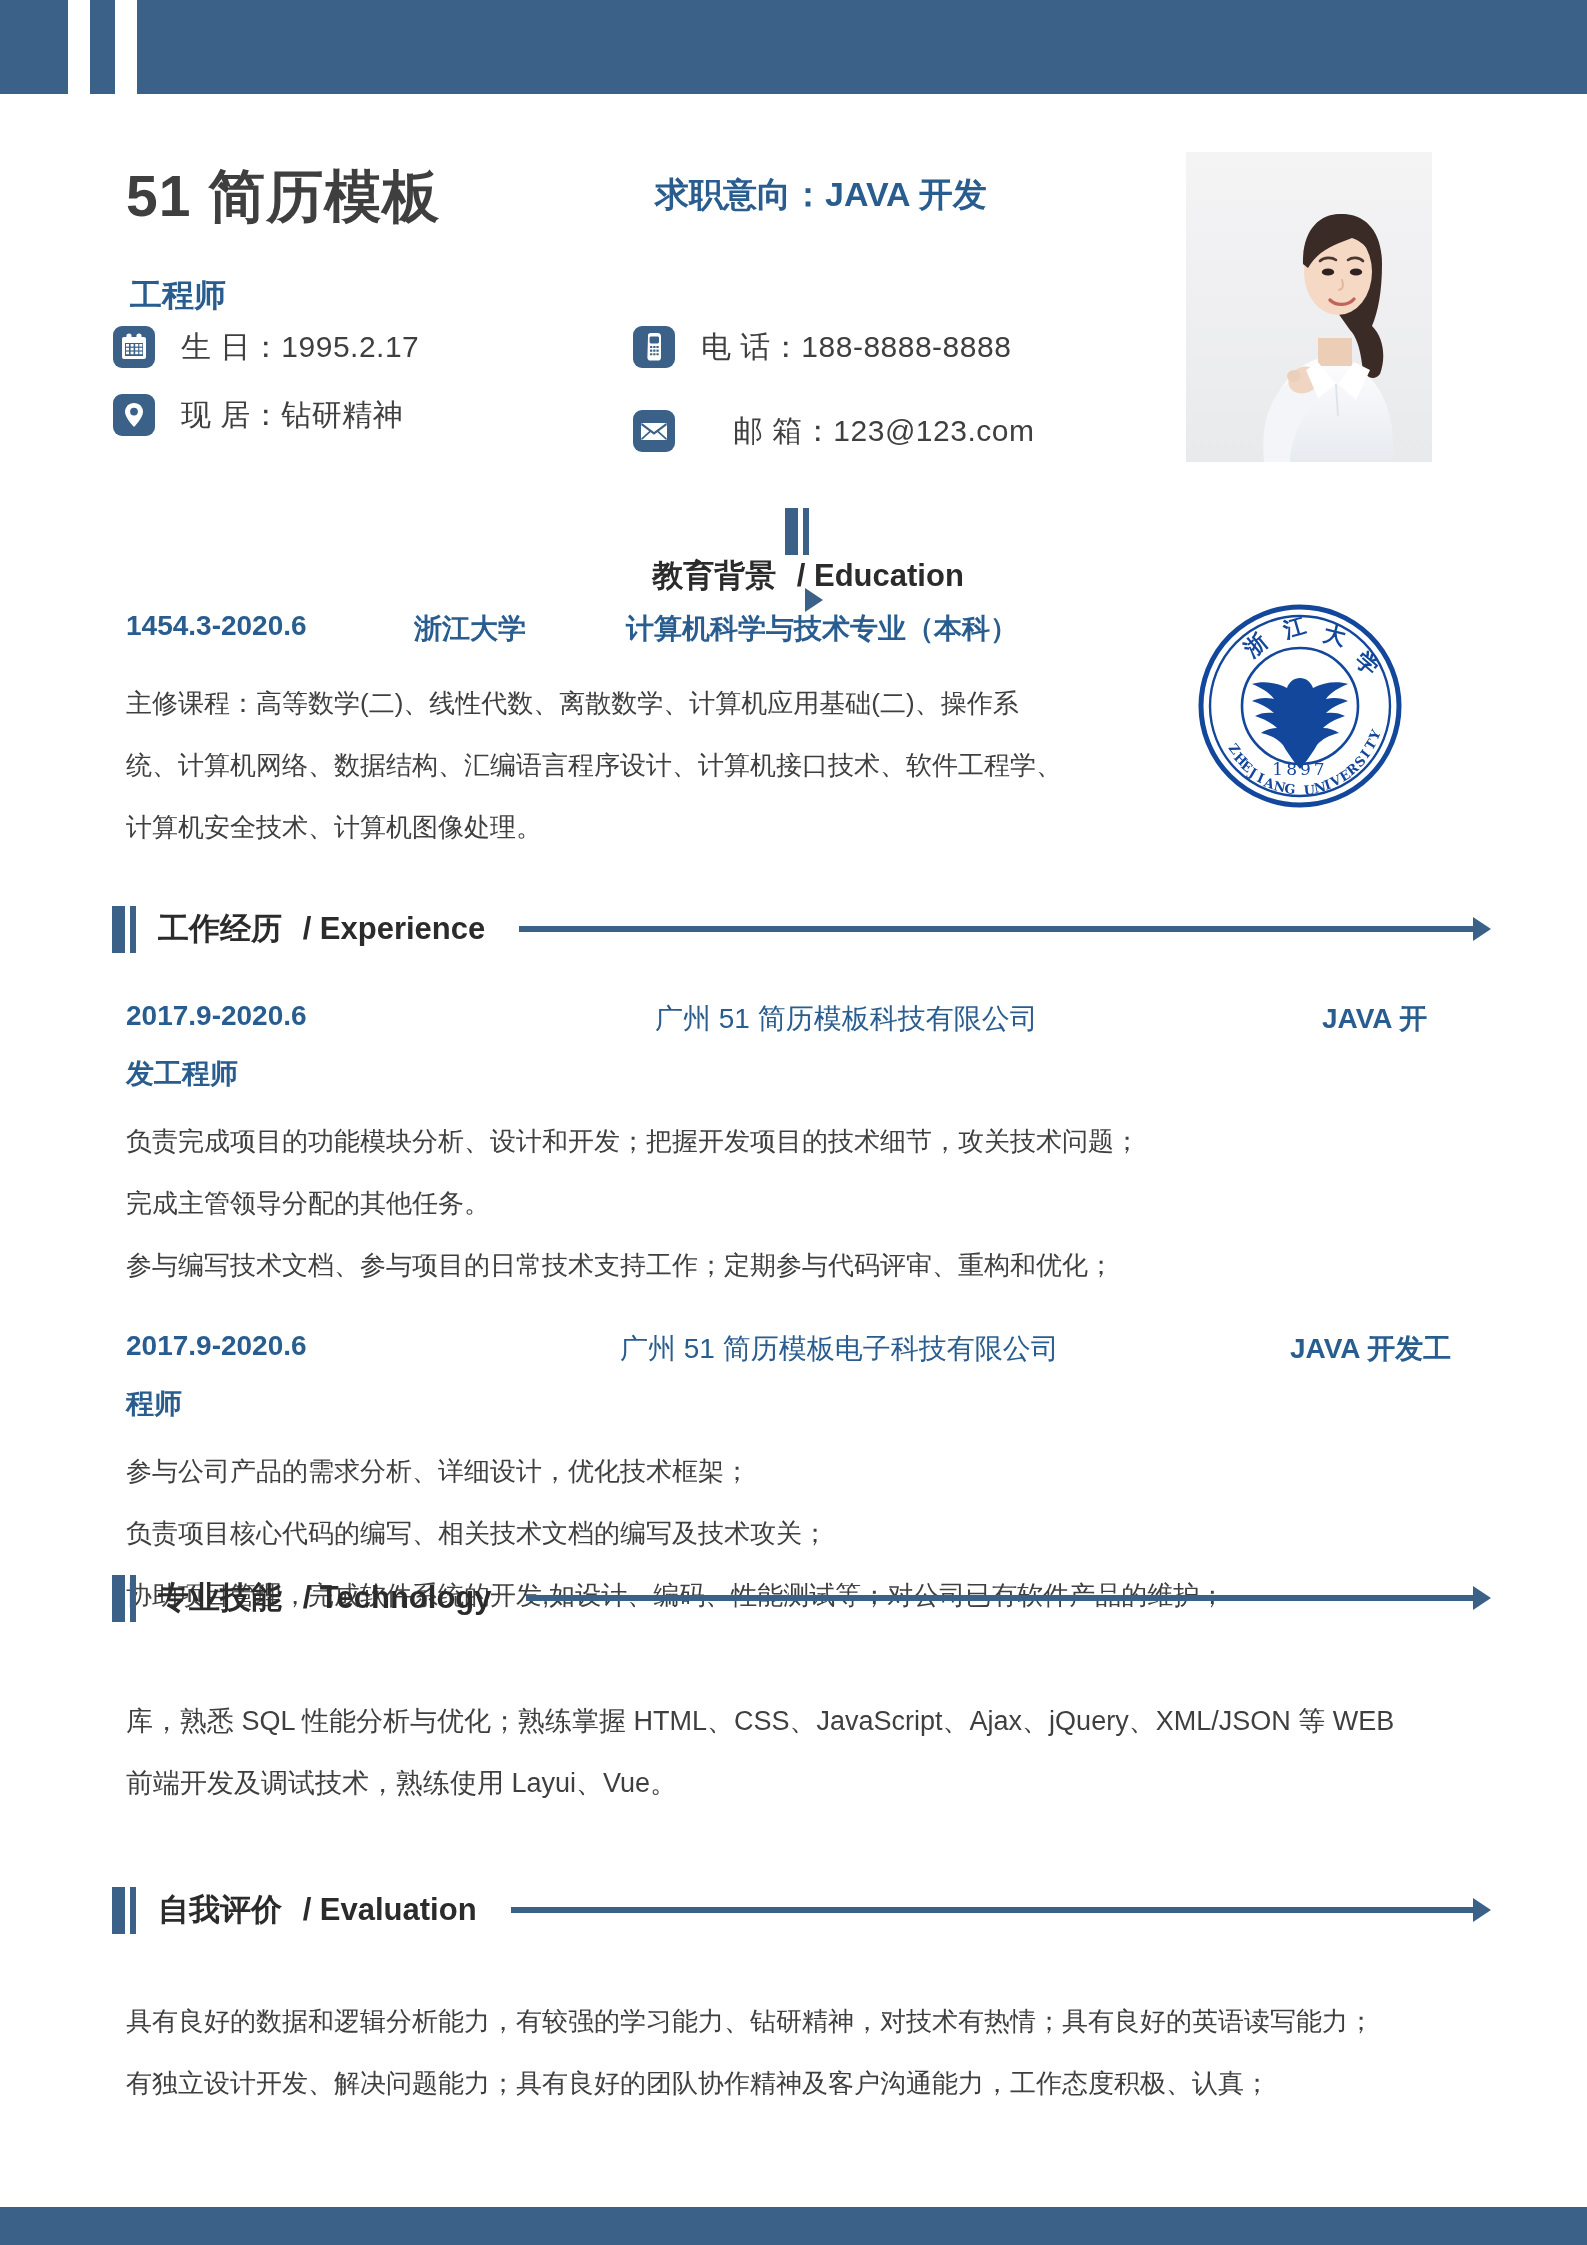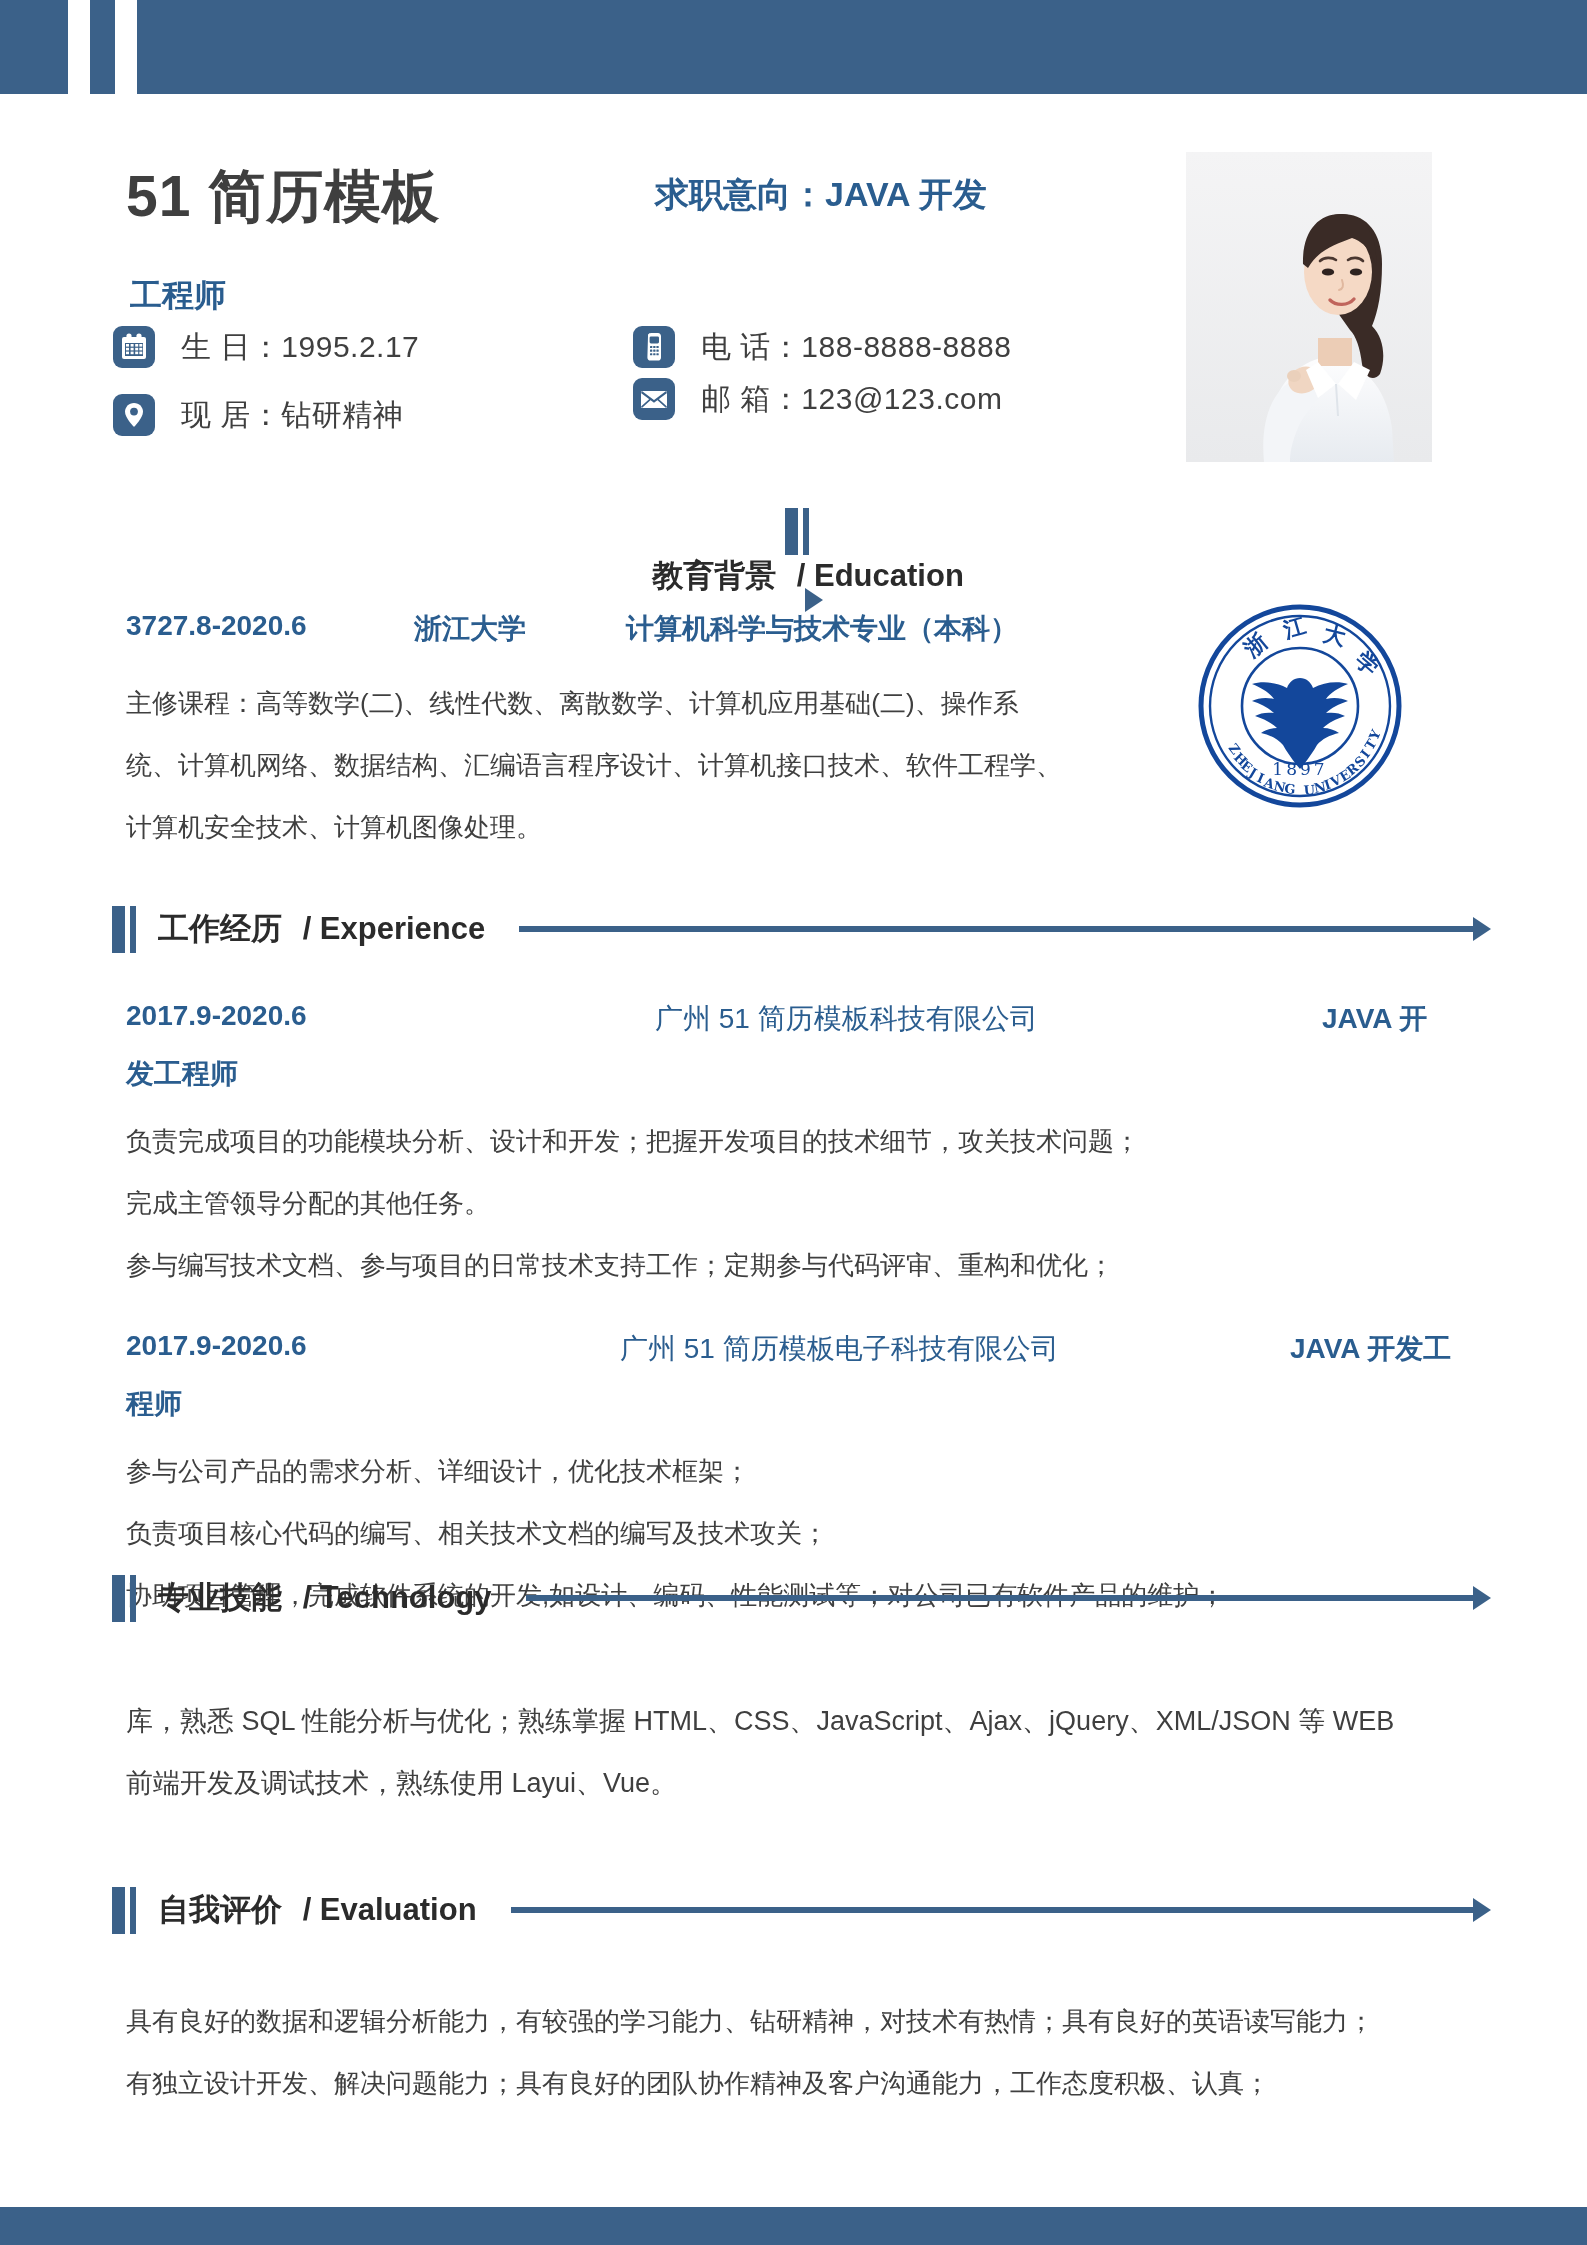--- a/index.html
+++ b/index.html
@@ -56,21 +56,21 @@
     font-weight: bold;
     color: #2a5d8f;
     white-space: nowrap;
   }
 
   
   .contact-row { position: absolute; display: flex; align-items: center; }
   .c-r1 { left: 113px; top: 232px; }
   .c-r2 { left: 113px; top: 300px; }
   .c-r3 { left: 633px; top: 232px; }
-  .c-r4 { left: 633px; top: 284px; }
+  .c-r4 { left: 633px; top: 316px; gap: 32px; }
 
   .ico {
     width: 42px; height: 42px;
     border-radius: 9px;
     background: #3b6189;
     display: flex; align-items: center; justify-content: center;
     flex: 0 0 auto;
   }
   .ico svg { display: block; }
   .c-label {
@@ -292,21 +292,21 @@
       <span class="sh-bar-b"></span>
   </span>
   <span class="sh-text">
     <span>教育背景</span>
     <span style="margin-left:12px;">/ Education</span>
   </span>
   <span class="sh-line"></span>
 </div>
 
 <div class="edu-row">
-  <span class="edu-date">3727.8-2020.6</span>
+  <span class="edu-date">1454.3-2020.6</span>
   <span class="edu-school">浙江大学</span>
   <span class="edu-major">计算机科学与技术专业（本科）</span>
 </div>
 
 <div class="edu-courses">
   <div>主修课程：高等数学(二)、线性代数、离散数学、计算机应用基础(二)、操作系</div>
   <div>统、计算机网络、数据结构、汇编语言程序设计、计算机接口技术、软件工程学、</div>
   <div>计算机安全技术、计算机图像处理。</div>
 </div>
 

